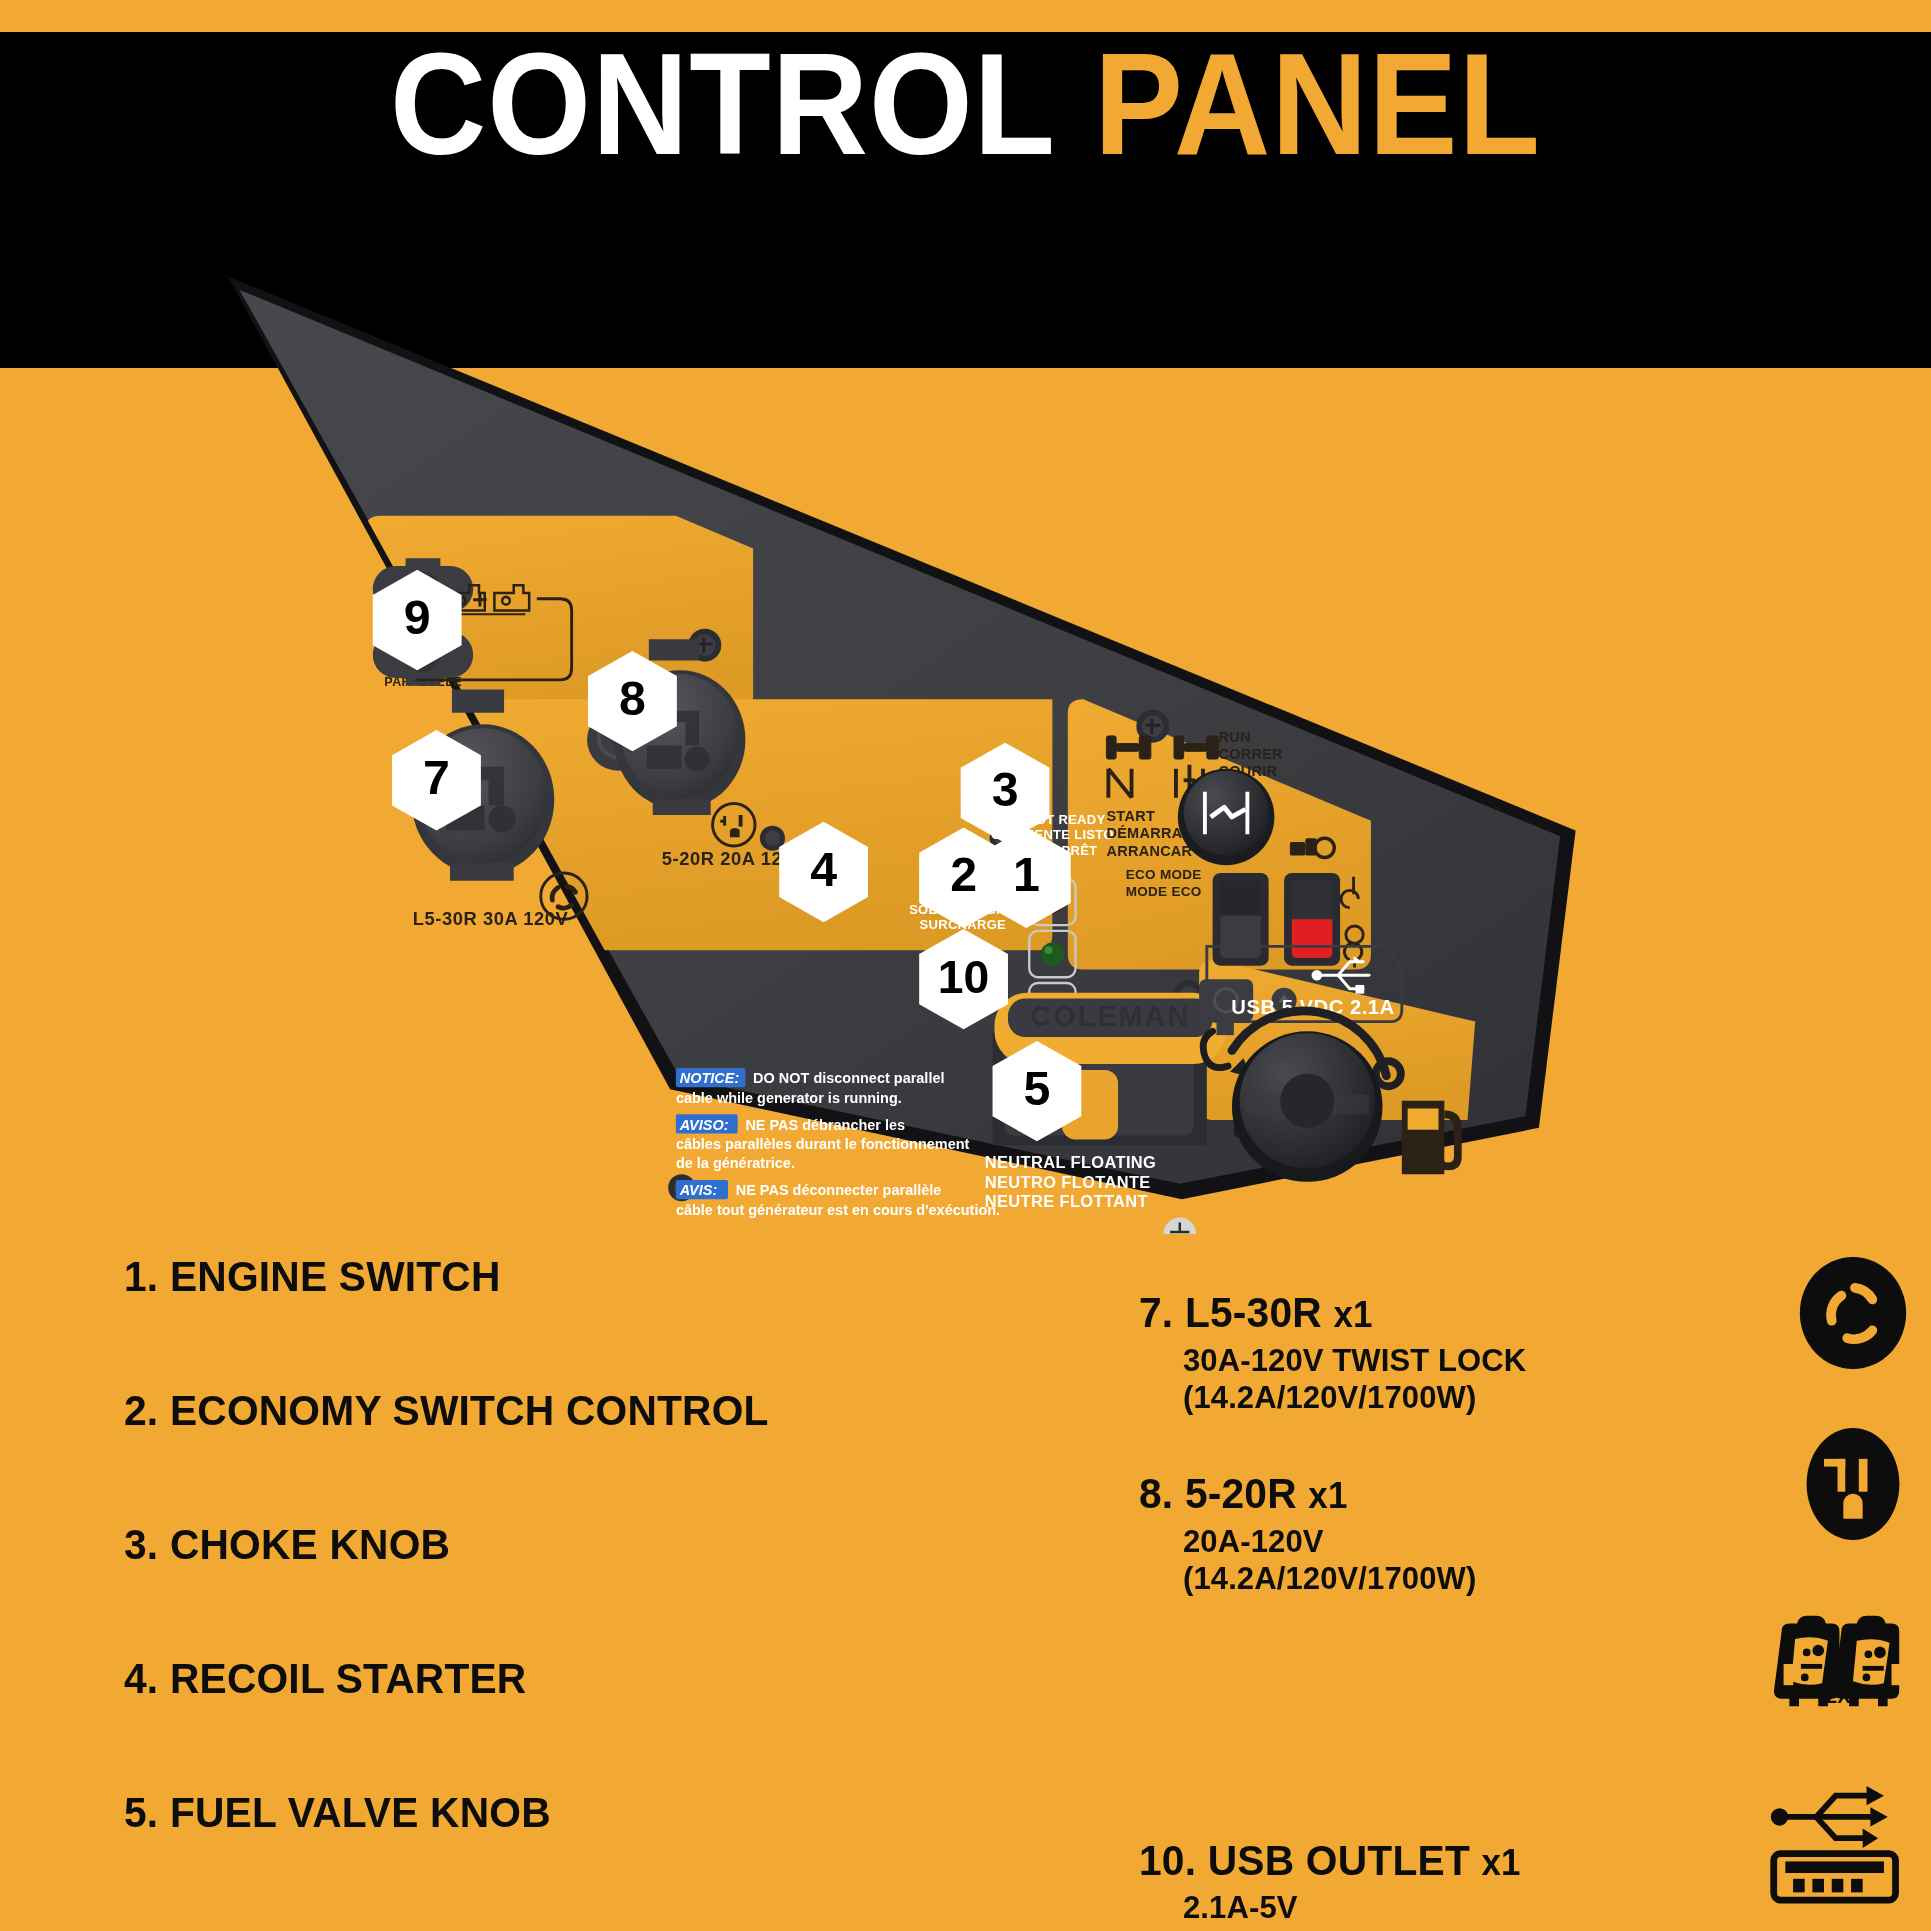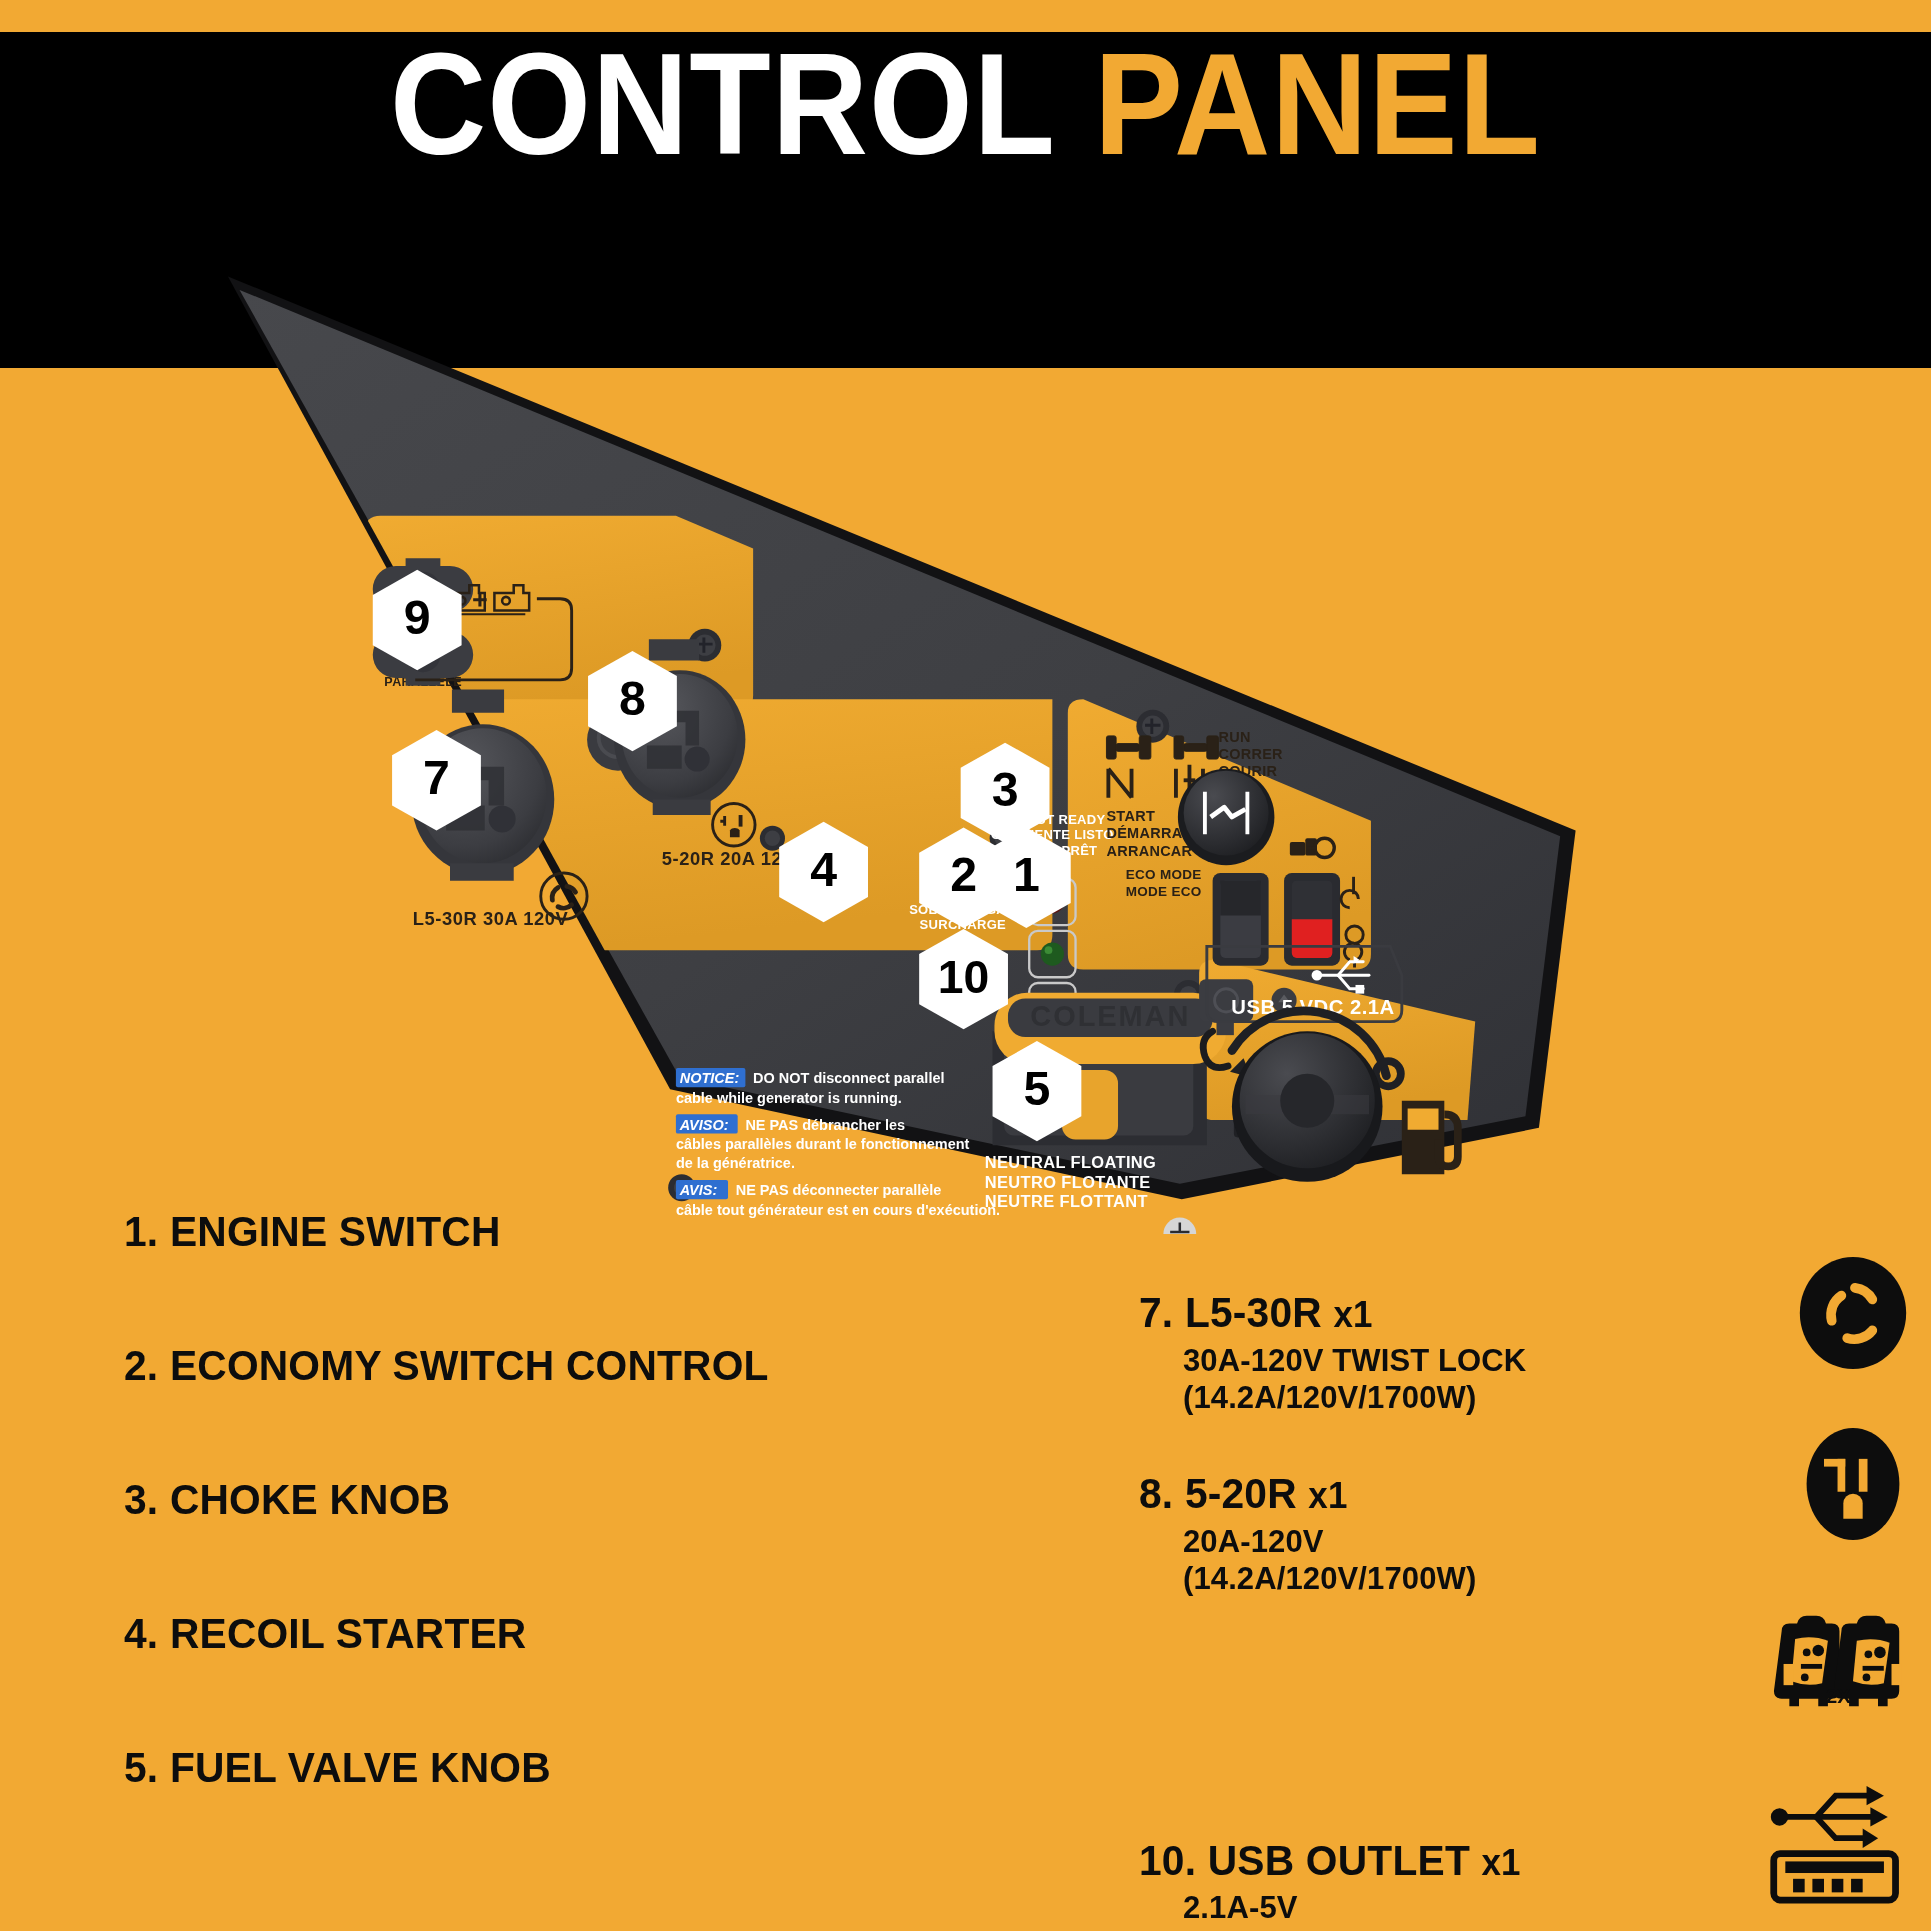--- a/index.html
+++ b/index.html
@@ -32,21 +32,21 @@
   
   #stage {
     position: absolute;
     left: 0; top: 259px;
     width: 1931px; height: 975px;
   }
 
   .panel-wrap { position: absolute; left: 0; top: 0; width: 1931px; height: 975px; }
 
   
-  #list-left  { position: absolute; left: 124px; top: 1210px; width: 869px; }
+  #list-left  { position: absolute; left: 124px; top: 1255px; width: 869px; }
   #list-right { position: absolute; left: 1139px; top: 1255px; width: 772px; }
 
   .li-left {
     font-size: 42px; font-weight: 700; color: #0d0d0d;
     letter-spacing: 0.2px; line-height: 1.05; white-space: nowrap;
     transform: scaleX(0.97); transform-origin: left center;
   }
   .li-left.s0 { margin-top: 0; }
   .li-left.s1 { margin-top: 90px; }
 

